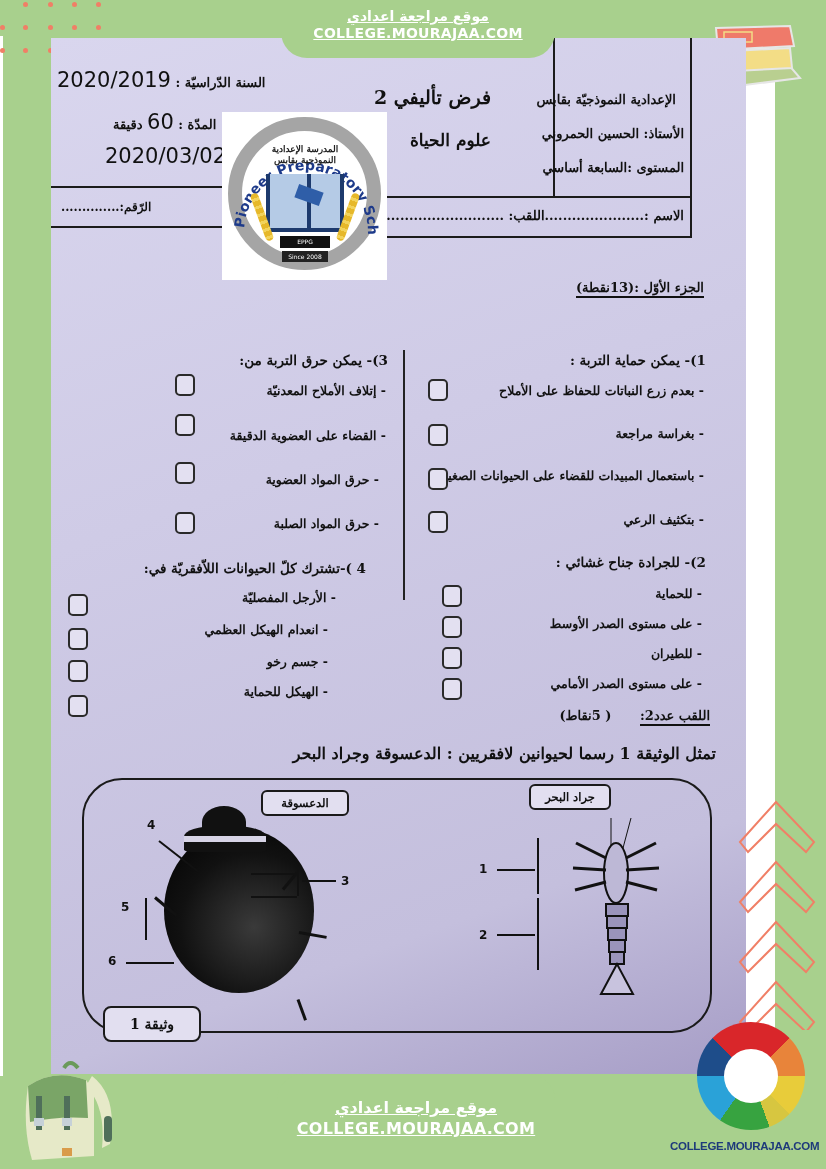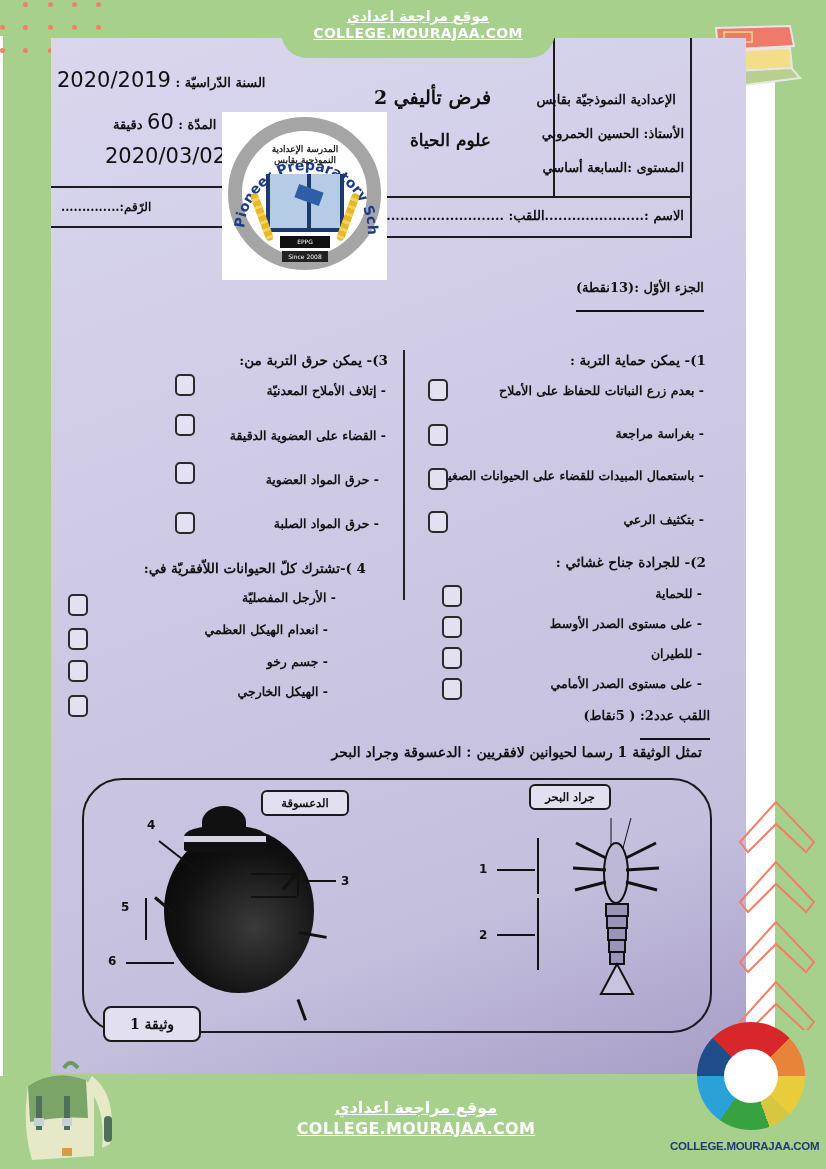--- a/index.html
+++ b/index.html
@@ -50,21 +50,21 @@
     }
     .logo-book-spine { position:absolute; left:37px; top:0; width:4px; height:54px; background:#1d3a6d; }
     .logo-cap { position:absolute; left:26px; top:14px; width:26px; height:14px; background:#2f5ea8; transform:rotate(20deg); }
     .logo-ar { position:absolute; left:40px; top:32px; width:86px; text-align:center; font-size:9px; line-height:11px; color:#222; }
     .logo-band { position:absolute; left:58px; top:124px; width:50px; height:12px; background:#111; color:#fff; font-size:6px; text-align:center; line-height:12px; }
     .logo-band2 { position:absolute; left:60px; top:139px; width:46px; height:11px; background:#222; color:#fff; font-size:6px; text-align:center; line-height:11px; }
     .wheat { position:absolute; width:8px; height:50px; border-radius:4px; background:repeating-linear-gradient(180deg,#e6b82a 0 5px,#f2d35c 5px 8px); }
 
     
     .sec { position:absolute; white-space:nowrap; font-size:13px; }
-    .uline { border-bottom:2px solid #111; padding-bottom:15px; }
+    .uline { border-bottom:2px solid #111; padding-bottom:1px;margin-left:24px; }
     .q-title { position:absolute; white-space:nowrap; font-size:13.5px; }
     .opt { position:absolute; white-space:nowrap; font-size:12.5px; }
     .cb {
       position:absolute; width:20px; height:22px; border:2px solid #2a2a2a; border-radius:5px;
       background:#e3e0f1;
     }
     .col-divider { position:absolute; left:352px; top:312px; width:2px; height:250px; background:#222; }
 
     
     .diagram {
@@ -202,31 +202,31 @@
   <div class="opt ar" style="right:44px;top:638px">- على مستوى الصدر الأمامي</div>
   <div class="cb" style="left:391px;top:547px"></div>
   <div class="cb" style="left:391px;top:578px"></div>
   <div class="cb" style="left:391px;top:609px"></div>
   <div class="cb" style="left:391px;top:640px"></div>
 
   <div class="q-title ar" style="right:380px;top:522px">4 )-تشترك كلّ الحيوانات اللاّفقريّة في:</div>
   <div class="opt ar" style="right:410px;top:552px">- الأرجل المفصليّة</div>
   <div class="opt ar" style="right:418px;top:584px">- انعدام الهيكل العظمي</div>
   <div class="opt ar" style="right:418px;top:616px">- جسم رخو</div>
-  <div class="opt ar" style="right:418px;top:646px">- الهيكل الخارجي</div>
+  <div class="opt ar" style="right:418px;top:646px">- الهيكل للحماية</div>
   <div class="cb" style="left:17px;top:556px"></div>
   <div class="cb" style="left:17px;top:590px"></div>
   <div class="cb" style="left:17px;top:622px"></div>
   <div class="cb" style="left:17px;top:657px"></div>
 
   <div class="sec ar" style="right:36px;top:670px">
     <span class="uline">اللقب عدد2:</span>
     <span>( 5نقاط)</span>
   </div>
-  <div class="sec ar" style="right:44px;top:706px;font-size:14px">تمثل الوثيقة 1 رسما لحيوانين لافقريين : الدعسوقة وجراد البحر</div>
+  <div class="sec ar" style="right:30px;top:706px;font-size:16px">تمثل الوثيقة 1 رسما لحيوانين لافقريين : الدعسوقة وجراد البحر</div>
 
   <div class="diagram"></div>
 
   <div class="lbl-box ar" style="left:210px;top:752px;width:88px;height:26px;line-height:22px">الدعسوقة</div>
   <div style="position:absolute;left:0;top:650px;width:330px;height:350px;">
     <div class="beetle-body"></div>
     <div class="beetle-head"></div>
     <div class="beetle-pronotum"></div>
     <div class="leg" style="left:104px;top:208px;width:28px;transform:rotate(40deg)"></div>
     <div class="leg" style="left:248px;top:243px;width:28px;transform:rotate(10deg)"></div>

